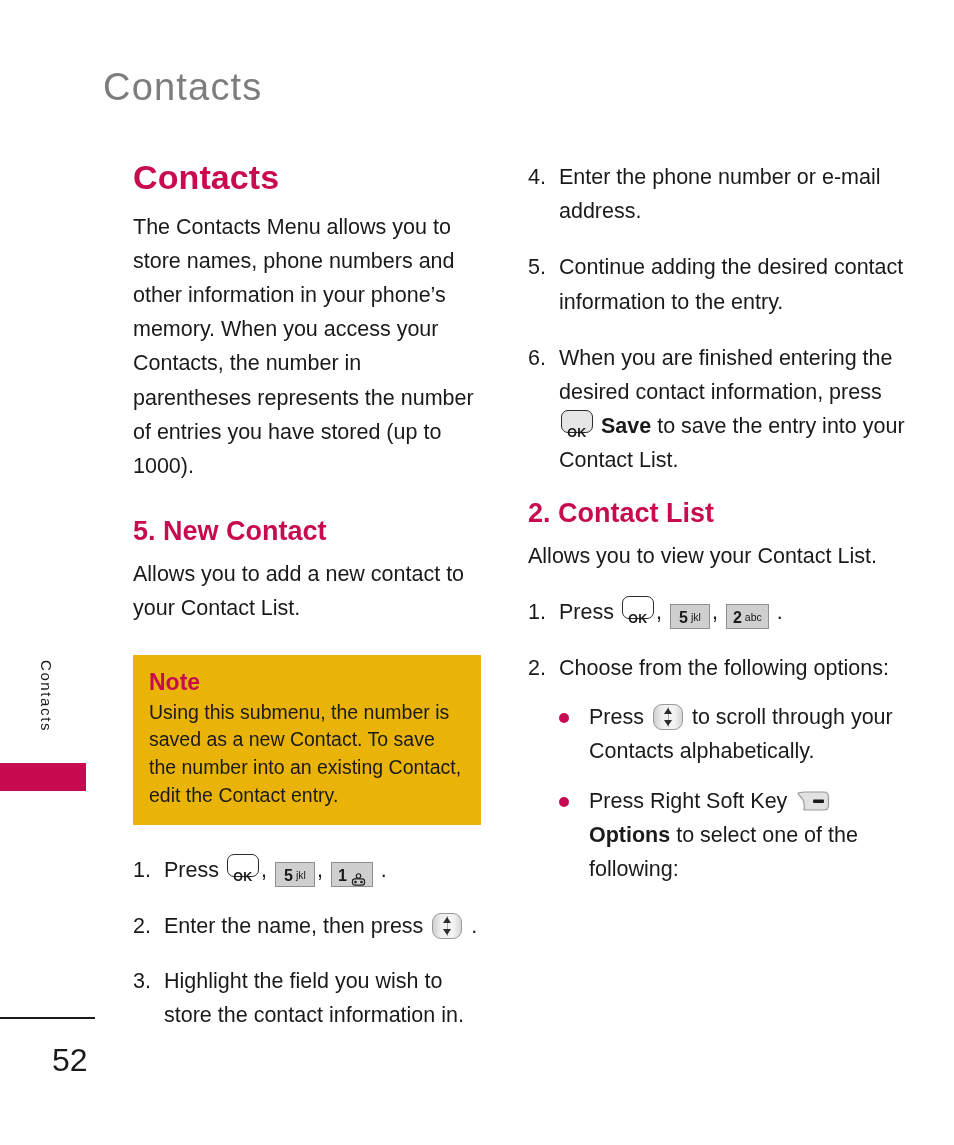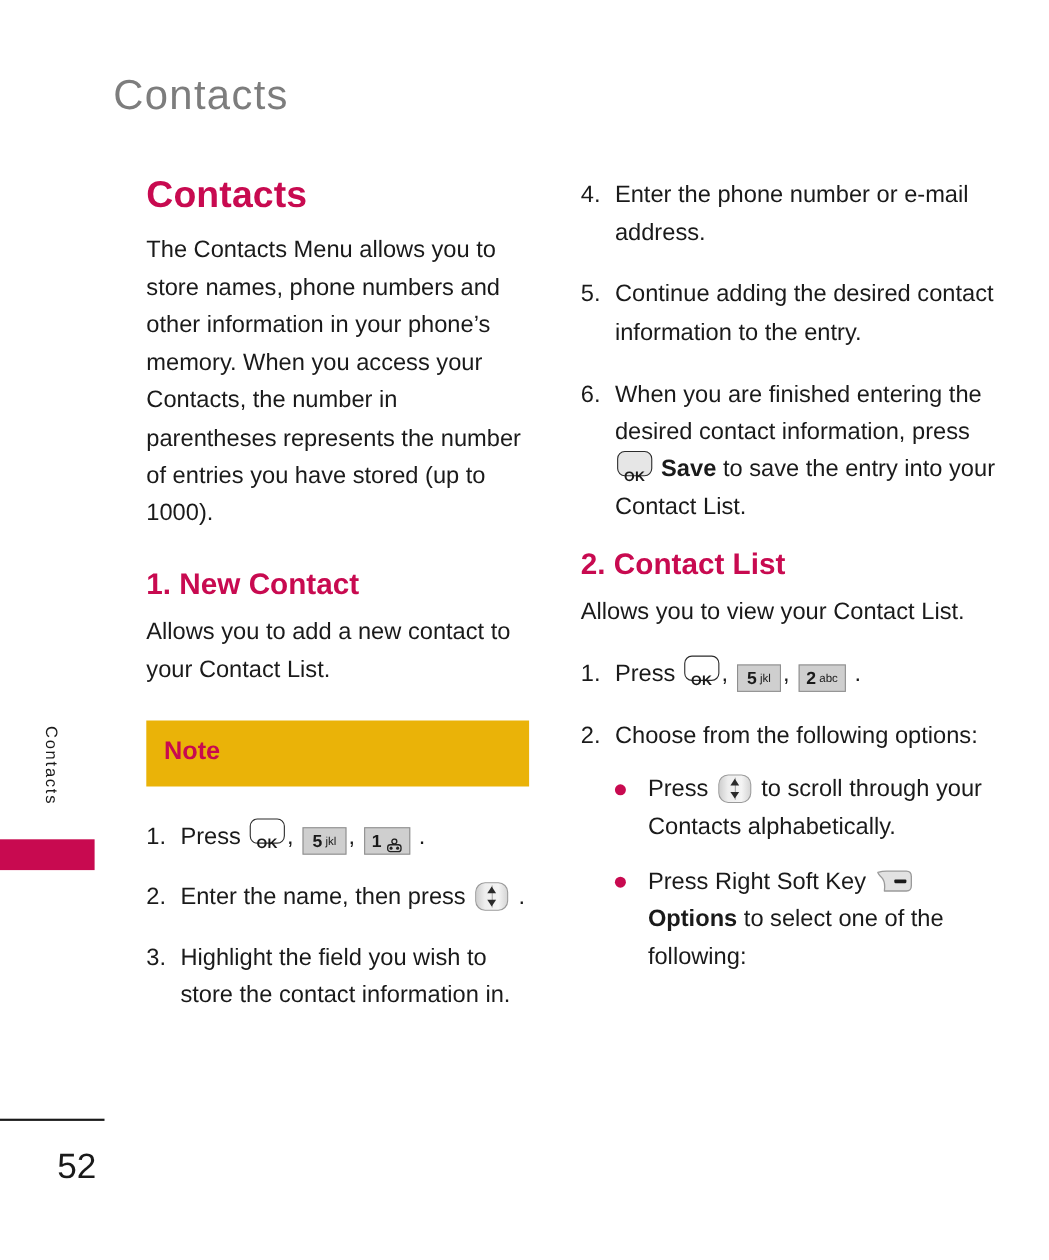--- a/index.html
+++ b/index.html
@@ -246,26 +246,27 @@
 
 <div class="side-tab-label">Contacts</div>
 <div class="side-tab-block"></div>
 
 <div class="col col-left">
 
   <h1 class="section-title">Contacts</h1>
 
   <p class="body">The Contacts Menu allows you to store names, phone numbers and other information in your phone’s memory. When you access your Contacts, the number in parentheses represents the number of entries you have stored (up to 1000).</p>
 
-  <h2 class="sub-title">1. New Contact</h2>
+  <h2 class="sub-title">5. New Contact</h2>
 
   <p class="body">Allows you to add a new contact to your Contact List.</p>
 
   <div class="note-box">
     <p class="note-title">Note</p>
+    <p class="note-body">Using this submenu, the number is saved as a new Contact. To save the number into an existing Contact, edit the Contact entry.</p>
   </div>
 
   <ol class="steps steps-left" style="margin-top:28px;">
 
     <li class="step">
       <span class="num">1.</span>
       <span>Press</span>
       <span class="key key-ok">OK</span><span>,</span>
       <span class="key key-num"><span class="digit">5</span><span class="letters">jkl</span></span><span>,</span>
       <span class="key key-num"><span class="digit">1</span><span class="vm-icon"><svg viewBox="0 0 16 15" width="15" height="14">

